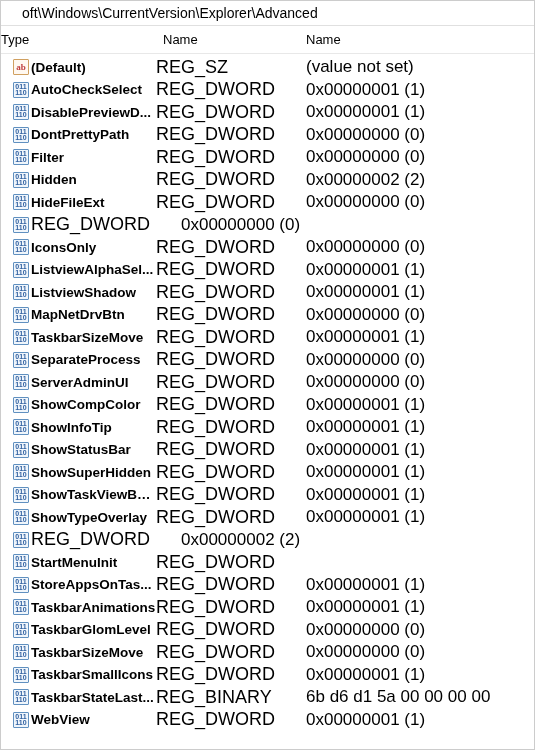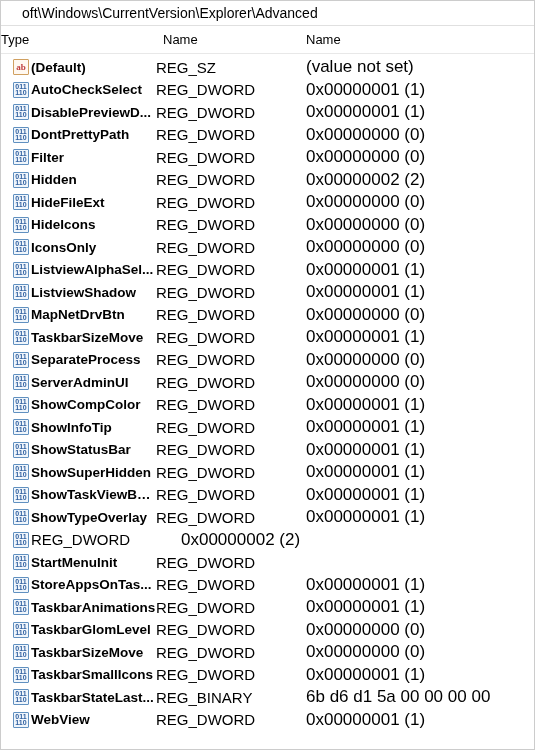--- a/index.html
+++ b/index.html
@@ -50,21 +50,21 @@
     .name-cell {
       width: 125px;
       white-space: nowrap;
       overflow: hidden;
       text-overflow: ellipsis;
       font-size: 13.5px;
       font-weight: bold;
     }
     .type-cell {
       width: 150px;
-      font-size: 15px;
+      font-size: 18px;
     }
     .data-cell {
       flex: 1;
       font-size: 17px;
       white-space: nowrap;
       overflow: hidden;
     }
     .sz-icon {
       width: 16px; height: 16px;
       display: flex; align-items: center; justify-content: center;
@@ -172,21 +172,20 @@
       <div class="name-cell">HideFileExt</div>
       <div class="type-cell">REG_DWORD</div>
       <div class="data-cell">0x00000000 (0)</div>
     </div>
     <div class="row">
       <div class="icon-cell">
         <div class="dword-icon">
           <div class="dw-text">011<br>110</div>
         </div>
       </div>
-      <div class="name-cell">HideIcons</div>
       <div class="type-cell">REG_DWORD</div>
       <div class="data-cell">0x00000000 (0)</div>
     </div>
     <div class="row">
       <div class="icon-cell">
         <div class="dword-icon">
           <div class="dw-text">011<br>110</div>
         </div>
       </div>
       <div class="name-cell">IconsOnly</div>

